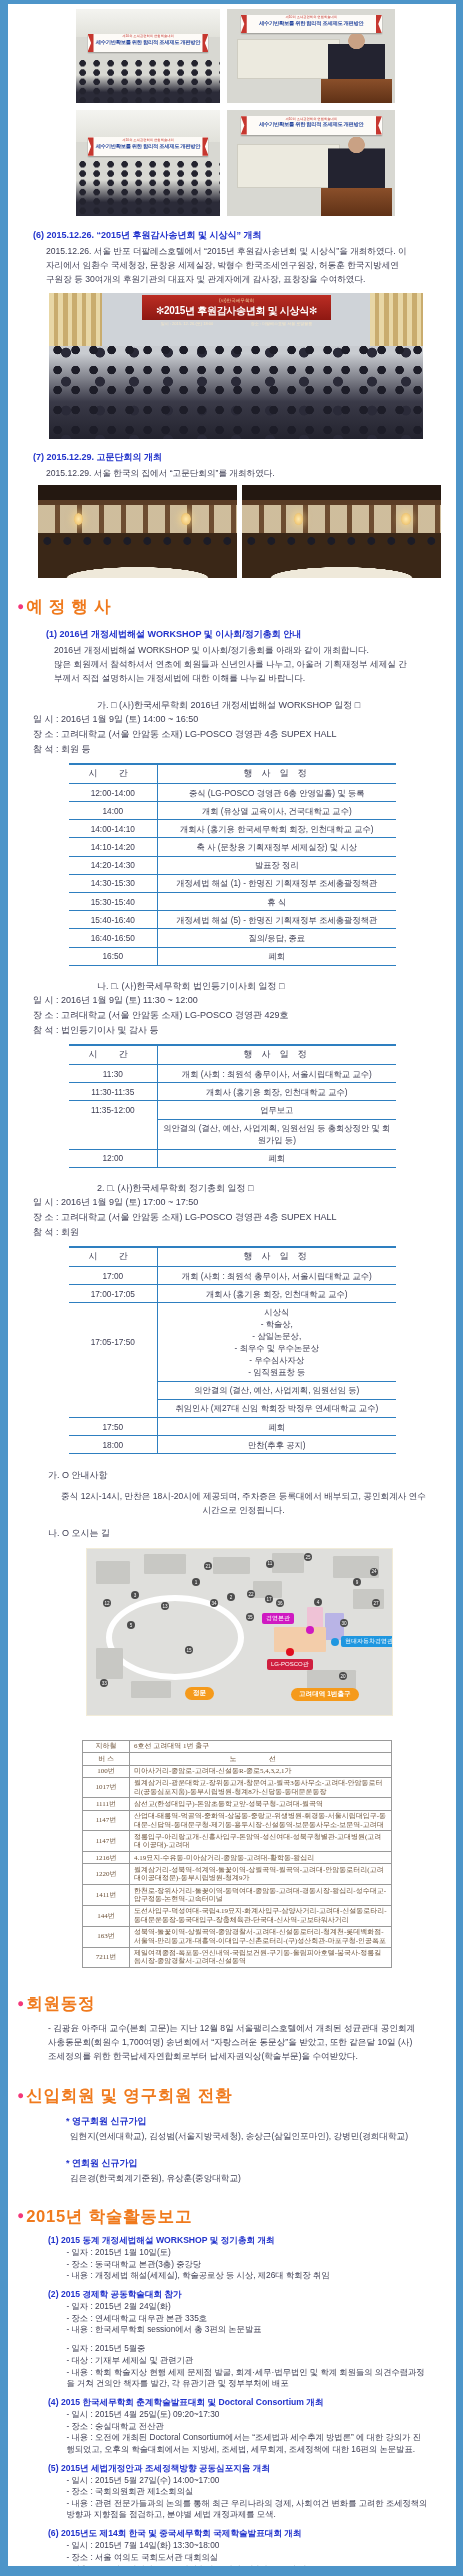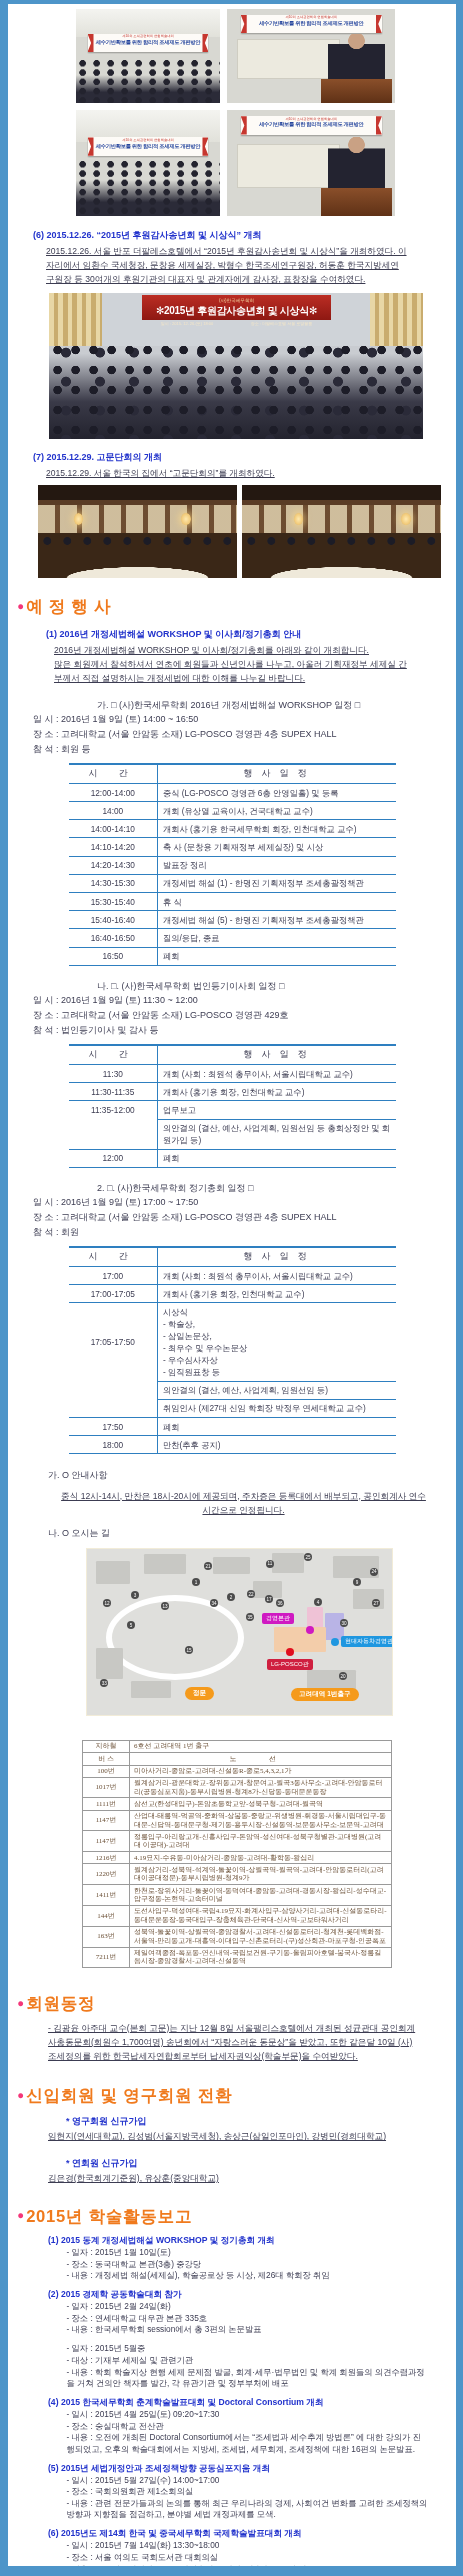--- a/index.html
+++ b/index.html
@@ -49,35 +49,35 @@
       background:repeating-linear-gradient(90deg,#decfae 0 17px,#6b4a2f 17px 22px);opacity:.85;}
   .hanok .lamp{position:absolute;top:30%;width:9.3px;height:12px;border-radius:50%;
       background:radial-gradient(#ffe9ae,#e8b659);box-shadow:0 0 6.6px 2.6px rgba(255,220,140,.55);}
   .hanok .tbl{position:absolute;left:10%;right:10%;bottom:0;height:30%;
       background:radial-gradient(ellipse 80% 70% at 50% 100%,#efe9da 55%,rgba(0,0,0,0) 56%);}
   .hanok .heads{position:absolute;left:0;right:0;bottom:18%;height:26%;
       background-image:radial-gradient(circle at 9.3px 4px,#1c1c26 3.6px,rgba(0,0,0,0) 4.3px);
       background-size:20px 13.2px;background-repeat:repeat-x;}
   
   .blue-h{color:#2233cc;font-weight:bold;font-size:9px;}
-  .body-t{color:#3c3c52;font-size:8.6px;line-height:14px;text-decoration:underline;}
+  .body-t{color:#3c3c52;font-size:8.6px;line-height:14px;}
   .ev-head{margin:13.2px 0 2px 25px;}
   .ev-body{margin-left:38px;width:361px;}
   .sec-title{margin:18.5px 0 0 9.3px;font-size:16.6px;font-weight:bold;color:#f07a1d;letter-spacing:0.7px;}
   .sec-title .bullet{color:#f4367a;font-size:11.3px;vertical-align:2.6px;margin-right:1.3px;}
   .item-head{margin:9.3px 0 2px 38px;}
   .item-body{margin-left:46px;width:358px;}
   .cap{margin:14.6px 0 0 89px;color:#3c3c52;font-size:9px;}
   .meta{margin:0 0 0 25px;color:#3c3c52;font-size:9px;line-height:14.6px;}
   
   table.sched{margin:6.6px 0 0 61px;width:327px;border-collapse:collapse;border-top:2px solid #2e7fc0;border-bottom:0.7px solid #2e7fc0;table-layout:fixed;}
   table.sched th{font-weight:normal;color:#3c3c52;font-size:9px;padding:2.6px 1.3px;border-bottom:0.7px solid #2e7fc0;}
   table.sched th:first-child{width:85px;letter-spacing:9.3px;}
   table.sched th:last-child{border-left:0.7px solid #2e7fc0;letter-spacing:3.3px;}
-  table.sched td{font-size:8.3px;color:#3c3c52;padding:2.6px 5.3px;border-top:0.7px solid #2e7fc0;white-space:pre-line;line-height:12px;}
+  table.sched td{font-size:8.3px;color:#3c3c52;padding:2.6px 5.3px;border-top:0.7px solid #2e7fc0;white-space:pre-line;line-height:12px;text-align:center;}
   table.sched td:first-child{text-align:center;}
   table.sched td:last-child{border-left:0.7px solid #2e7fc0;}
   table.sched tbody tr:first-child td{border-top:none;}
   table.sched td.empty{border-top:none;}
   .note-cap{margin:14.6px 0 0 40px;color:#3c3c52;font-size:9px;}
   .note-body{margin:6.6px 0 0 50px;width:371px;text-align:center;}
   
   .map{position:relative;margin:8px 0 0 78px;width:305px;height:166px;background:#dfdfdc;border:1.3px solid #f2ecd8;overflow:hidden;}
   .map .road{position:absolute;border-radius:50%;border:6px solid #fff;}
   .map .blk{position:absolute;background:#c8c8c4;border-radius:1.3px;}
@@ -87,21 +87,21 @@
   .map-num{position:absolute;width:8px;height:8px;background:#4c4c4c;color:#fff;font-size:4.6px;border-radius:50%;
            display:flex;align-items:center;justify-content:center;}
   
   table.bus{margin:24px 0 0 74px;width:310px;border-collapse:collapse;table-layout:fixed;}
   table.bus td{border:0.7px solid #9a9a9a;font-family:"Liberation Serif","DejaVu Serif",serif;font-size:7px;color:#6a4f35;padding:1.3px 4px;line-height:8.6px;}
   table.bus td:first-child{width:38px;text-align:center;}
   table.bus tr:nth-child(2) td:nth-child(2){text-align:center;letter-spacing:2.2em;}
   
   .mem-body{margin-left:40px;width:371px;}
   .sub-head{margin:8px 0 1.3px 58px;}
-  .sub-body{margin-left:40px;}
+  .sub-body{margin-left:62px;}
   .act-item{margin:7.3px 0 0 40px;}
   .act-h{font-size:8.6px;}
   .act-line{color:#3c3c52;font-size:8.3px;line-height:11.6px;margin-left:18.5px;width:361px;}
 </style>
 </head>
 <body>
 
 <div class="frame">
 
   <div class="photo-grid">

